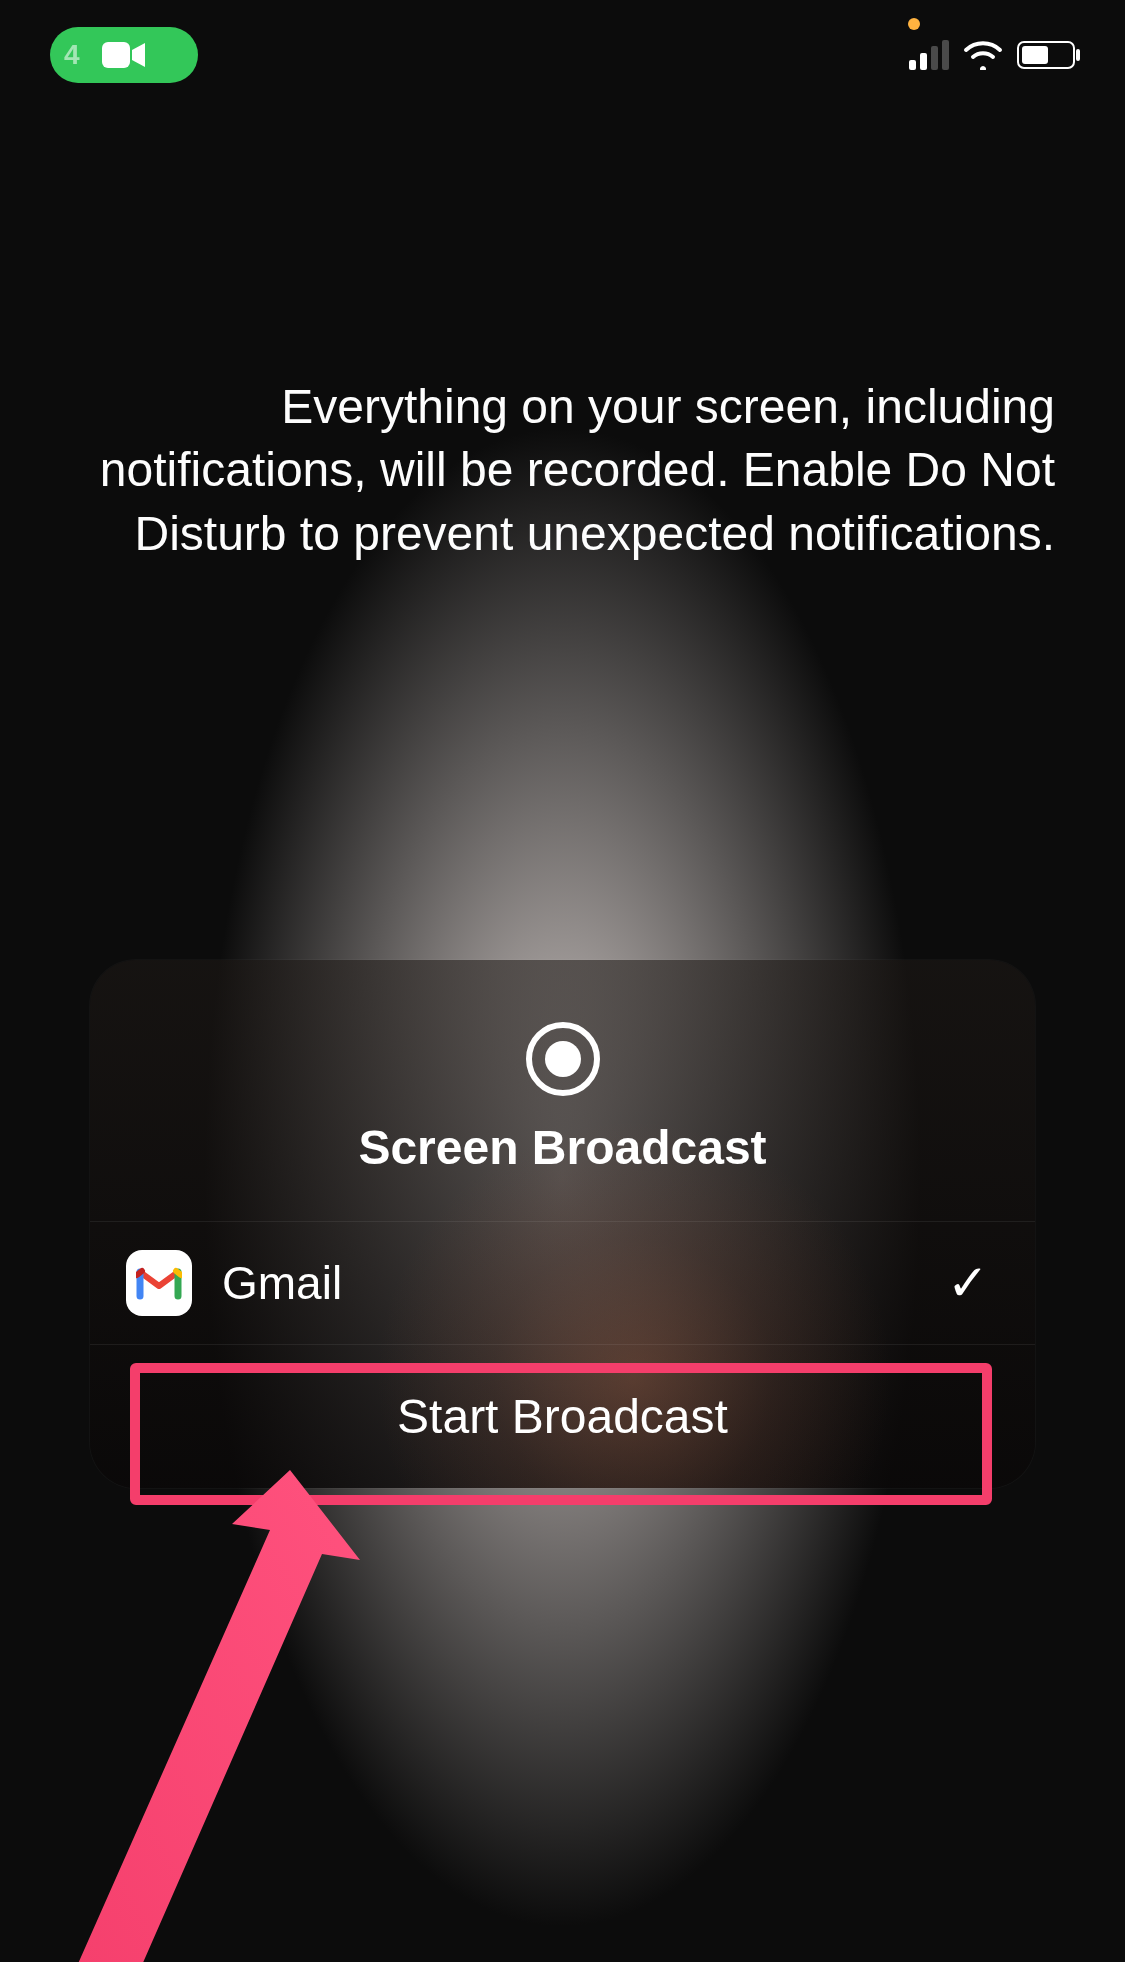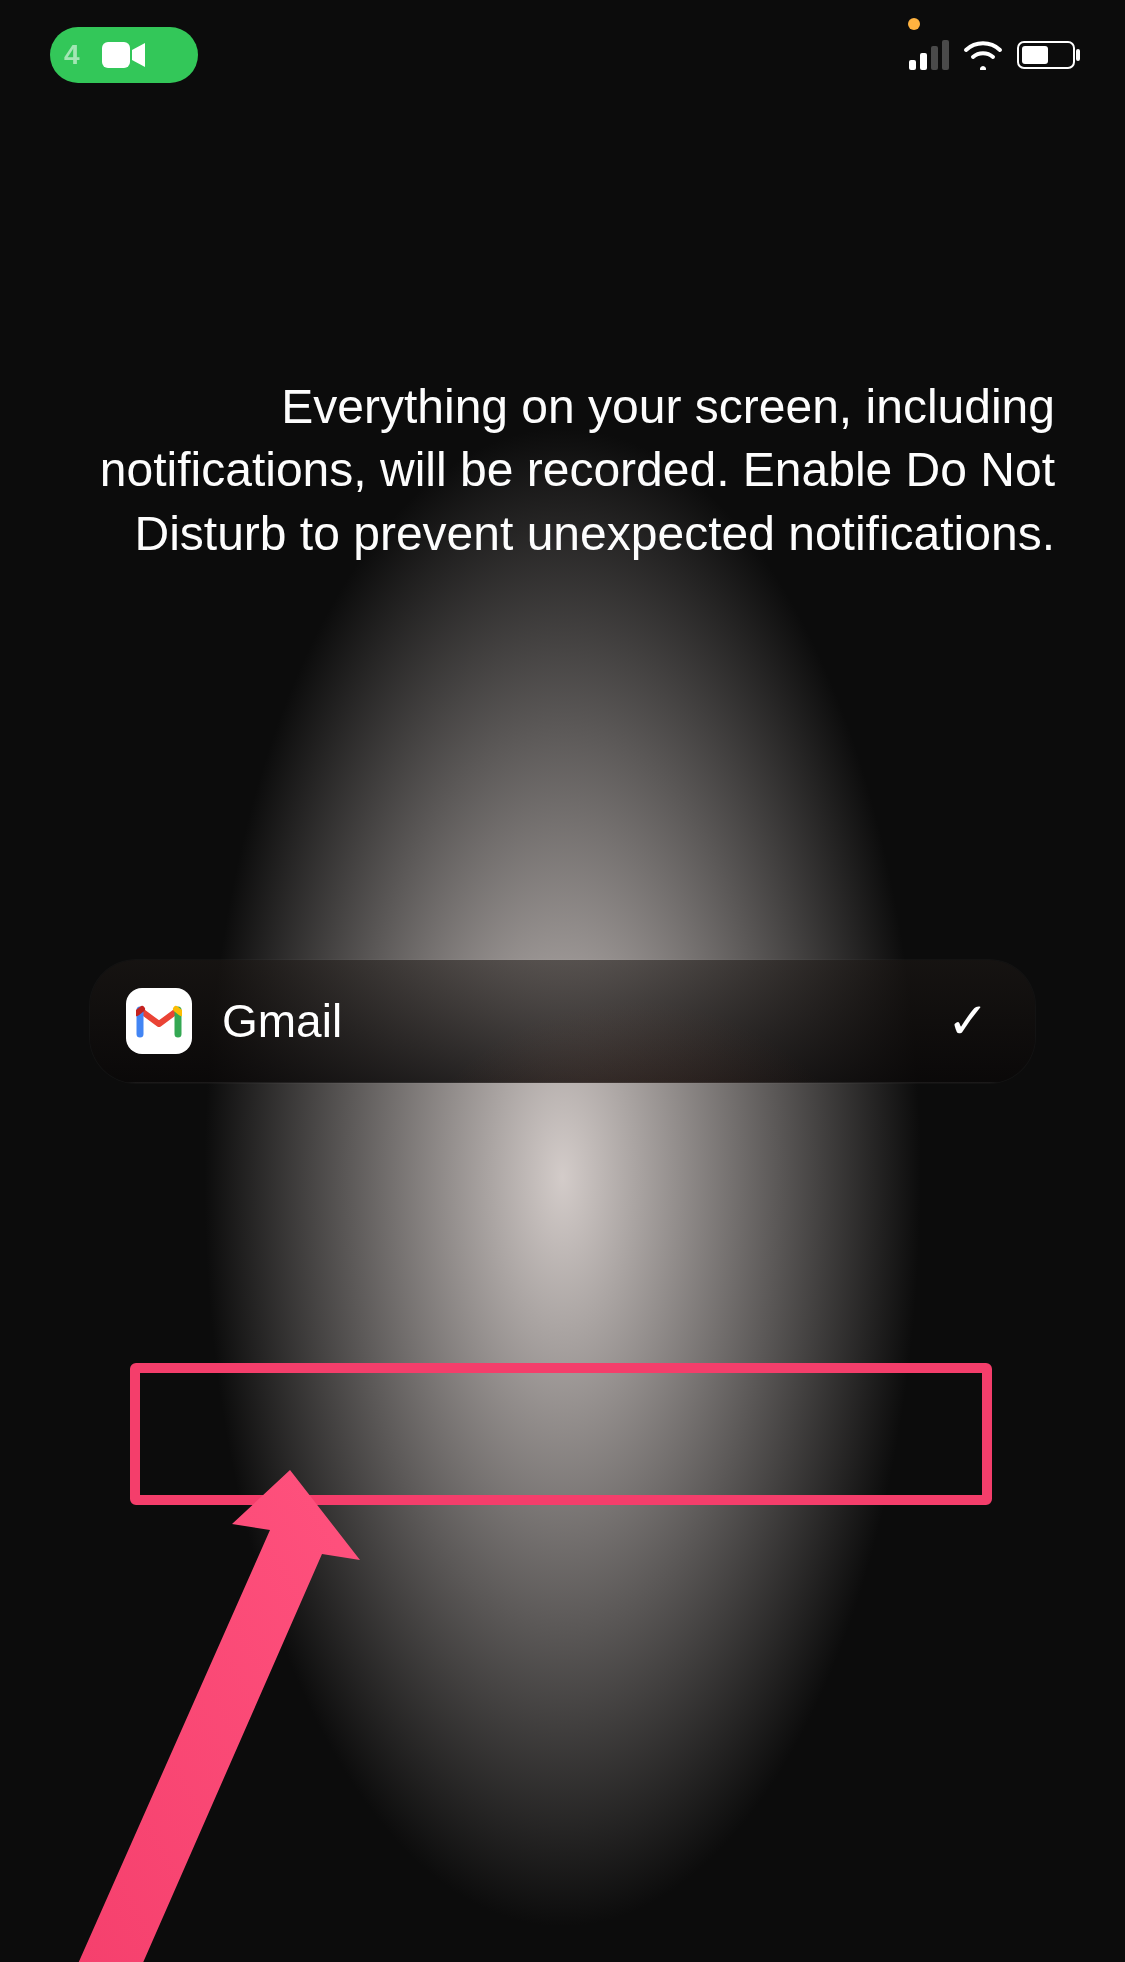--- a/index.html
+++ b/index.html
@@ -263,33 +263,40 @@
     </svg>
     <div class="battery">
       <div class="level"></div>
     </div>
   </div>
 </div>
 
 <div class="info-text">Everything on your screen, including notifications, will be recorded. Enable Do Not Disturb to prevent unexpected notifications.</div>
 
 <div class="card">
+  <div class="card-header">
+    <div class="rec-icon">
+      <div class="dot"></div>
+    </div>
+    <div class="card-title">Screen Broadcast</div>
+  </div>
   <div class="app-row">
     <div class="gmail-icon">
       <svg width="46" height="34" viewBox="0 0 46 34">
         <path d="M4 6 L23 20 L42 6" fill="none" stroke="#ea4335" stroke-width="6" stroke-linejoin="round"></path>
         <path d="M4 6 L4 30" stroke="#4285f4" stroke-width="7" stroke-linecap="round"></path>
         <path d="M42 6 L42 30" stroke="#34a853" stroke-width="7" stroke-linecap="round"></path>
         <path d="M1 9 L6 5" stroke="#c5221f" stroke-width="6" stroke-linecap="round"></path>
         <path d="M45 9 L40 5" stroke="#fbbc04" stroke-width="6" stroke-linecap="round"></path>
       </svg>
     </div>
     <div class="app-label">Gmail</div>
     <div class="check">✓</div>
   </div>
+  <div class="start-row">Start Broadcast</div>
 </div>
 
 <div class="highlight-box"></div>
 
 <div class="arrow-wrap">
   <svg width="480" height="620" viewBox="0 0 480 620">
     <defs>
       <linearGradient id="arrg" x1="0" y1="1" x2="1" y2="0">
         <stop offset="0%" stop-color="#f43e6b"></stop>
         <stop offset="100%" stop-color="#ff527e"></stop>

